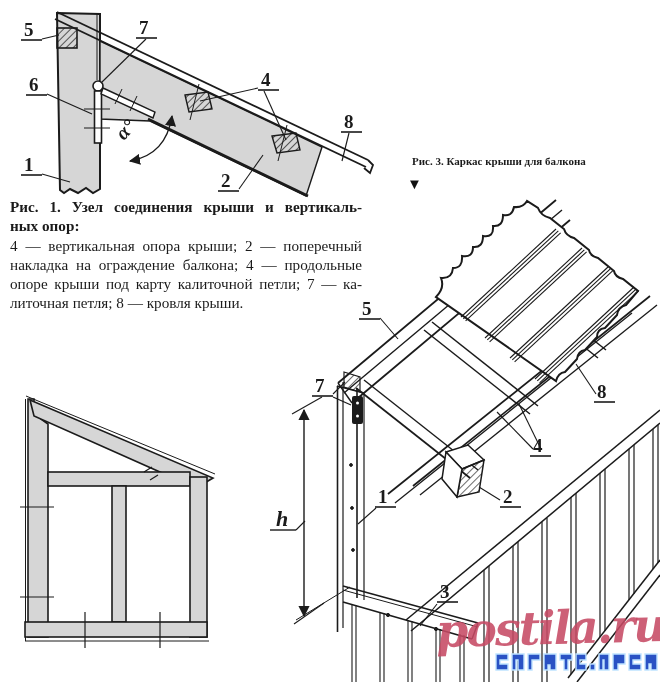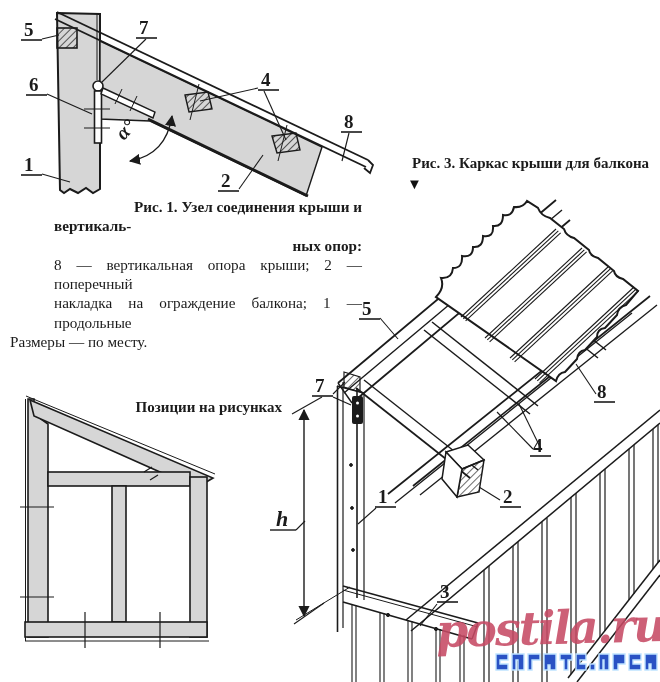--- a/index.html
+++ b/index.html
@@ -2,25 +2,25 @@
 <html><head>
 <meta charset="utf-8">
 <style>
   html,body{margin:0;padding:0;background:#ffffff;}
   .page{position:relative;width:660px;height:682px;background:#ffffff;overflow:hidden;
         font-family:"Liberation Serif",serif;color:#1b1b1b;}
   .abs{position:absolute;}
   svg text{font-family:"Liberation Serif",serif;fill:#1b1b1b;}
   .figlabel{font-weight:bold;font-size:19px;}
   .cap{font-size:15.2px;line-height:19.3px;width:352px;}
-  .cap .bold{font-weight:bold;text-align:right;}
-  .jl{text-align:justify;text-align-last:justify;margin-left:44px;}
+  .cap .bold{font-weight:bold;}
+  .jl{text-align:justify;text-align-last:justify;}
   .ll{text-align:left;}
   .note{font-weight:bold;font-size:15px;line-height:17.5px;text-align:right;width:158px;}
-  .fig2cap,.fig3title{font-weight:bold;font-size:15px;white-space:nowrap;}
+  .fig2cap,.fig3title{font-weight:bold;font-size:11px;white-space:nowrap;}
   .pointer{font-size:15px;color:#111;}
   .wm-pink{font-family:"DejaVu Serif",serif;font-style:italic;font-weight:bold;
            font-size:46px;color:rgba(198,74,100,0.88);transform:rotate(-1.5deg);
            letter-spacing:-2px;white-space:nowrap;}
 </style>
 </head>
 <body>
 
 <div class="page">
 
@@ -92,27 +92,27 @@
     <text class="figlabel" x="29" y="91">6</text>
     <text class="figlabel" x="24" y="171">1</text>
     <text class="figlabel" x="221" y="187">2</text>
     <text class="figlabel" x="261" y="86">4</text>
     <text class="figlabel" x="344" y="128">8</text>
   </svg>
 
   <div class="abs cap" style="left:10px;top:197px">
     <div class="bold jl">Рис. 1. Узел соединения крыши и вертикаль-</div>
     <div class="bold ll">ных опор:</div>
-    <div class="jl">8 — вертикальная опора крыши; 2 — поперечный</div>
-    <div class="jl">накладка на ограждение балкона; 1 — продольные</div>
-    <div class="ll">Размеры — по месту.</div>
+    <div class="jl">4 — вертикальная опора крыши; 2 — поперечный</div>
+    <div class="jl">накладка на ограждение балкона; 4 — продольные</div>
+    <div class="jl">опоре крыши под карту калиточной петли; 7 — ка-</div>
+    <div class="ll">литочная петля; 8 — кровля крыши.</div>
   </div>
 
   <div class="abs note" style="left:124px;top:399px">
-    <div>Позиции на рисунках</div>
   </div>
 
   <svg class="abs" style="left:0;top:392px" width="310" height="290" viewBox="0 392 310 290">
     <g stroke="#1b1b1b" stroke-width="1.6" fill="#d6d6d6">
 
       <line x1="25.5" y1="399" x2="25.5" y2="641" stroke-width="1"></line>
       <line x1="25" y1="641" x2="209" y2="641" stroke-width="1"></line>
       <line x1="26" y1="396" x2="215" y2="474" stroke-width="1"></line>
 
       <path d="M28,399 L34,399 L34,409 L41,409 L41,419 L48,424 L48,637 L28,637 Z"></path>

